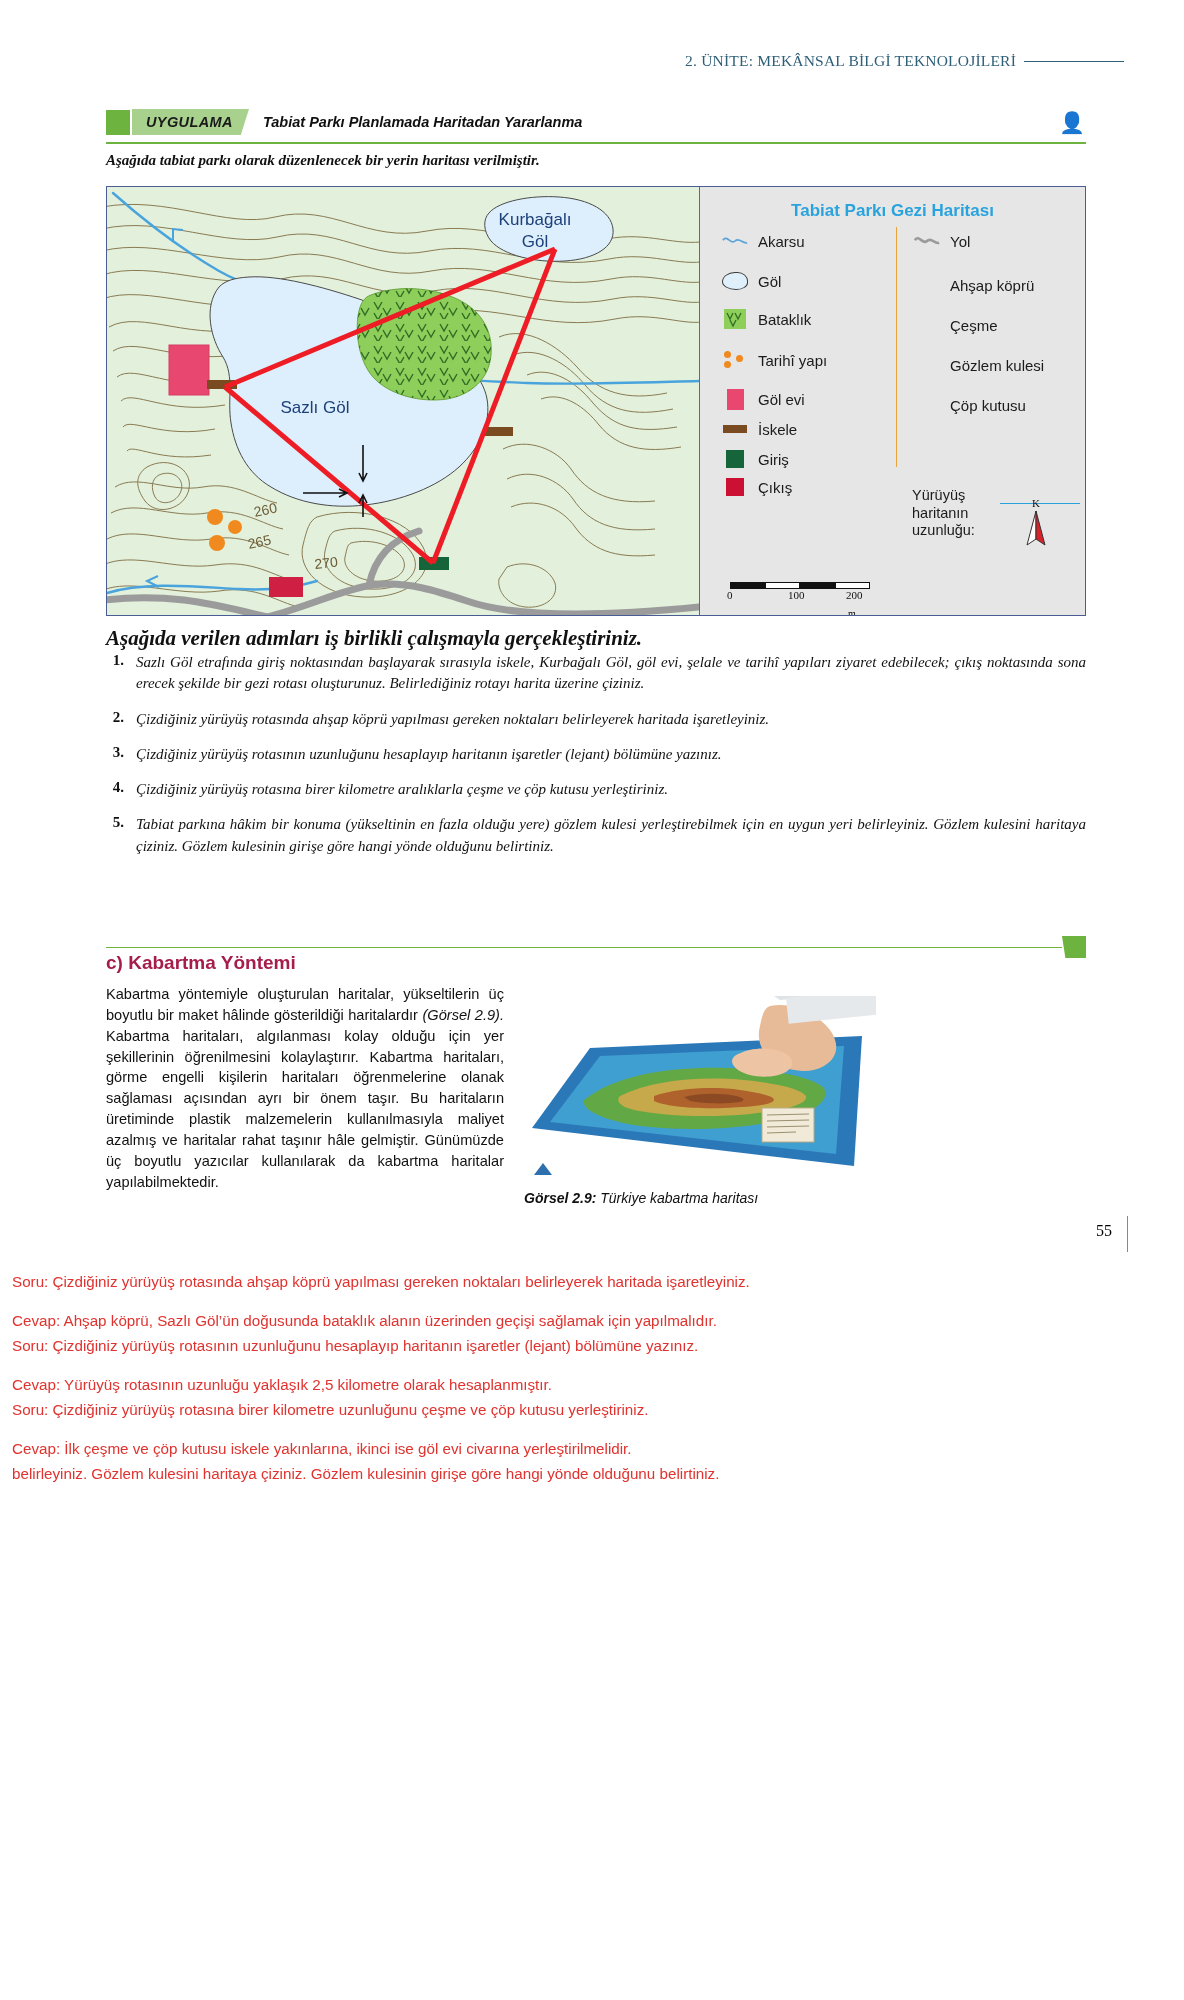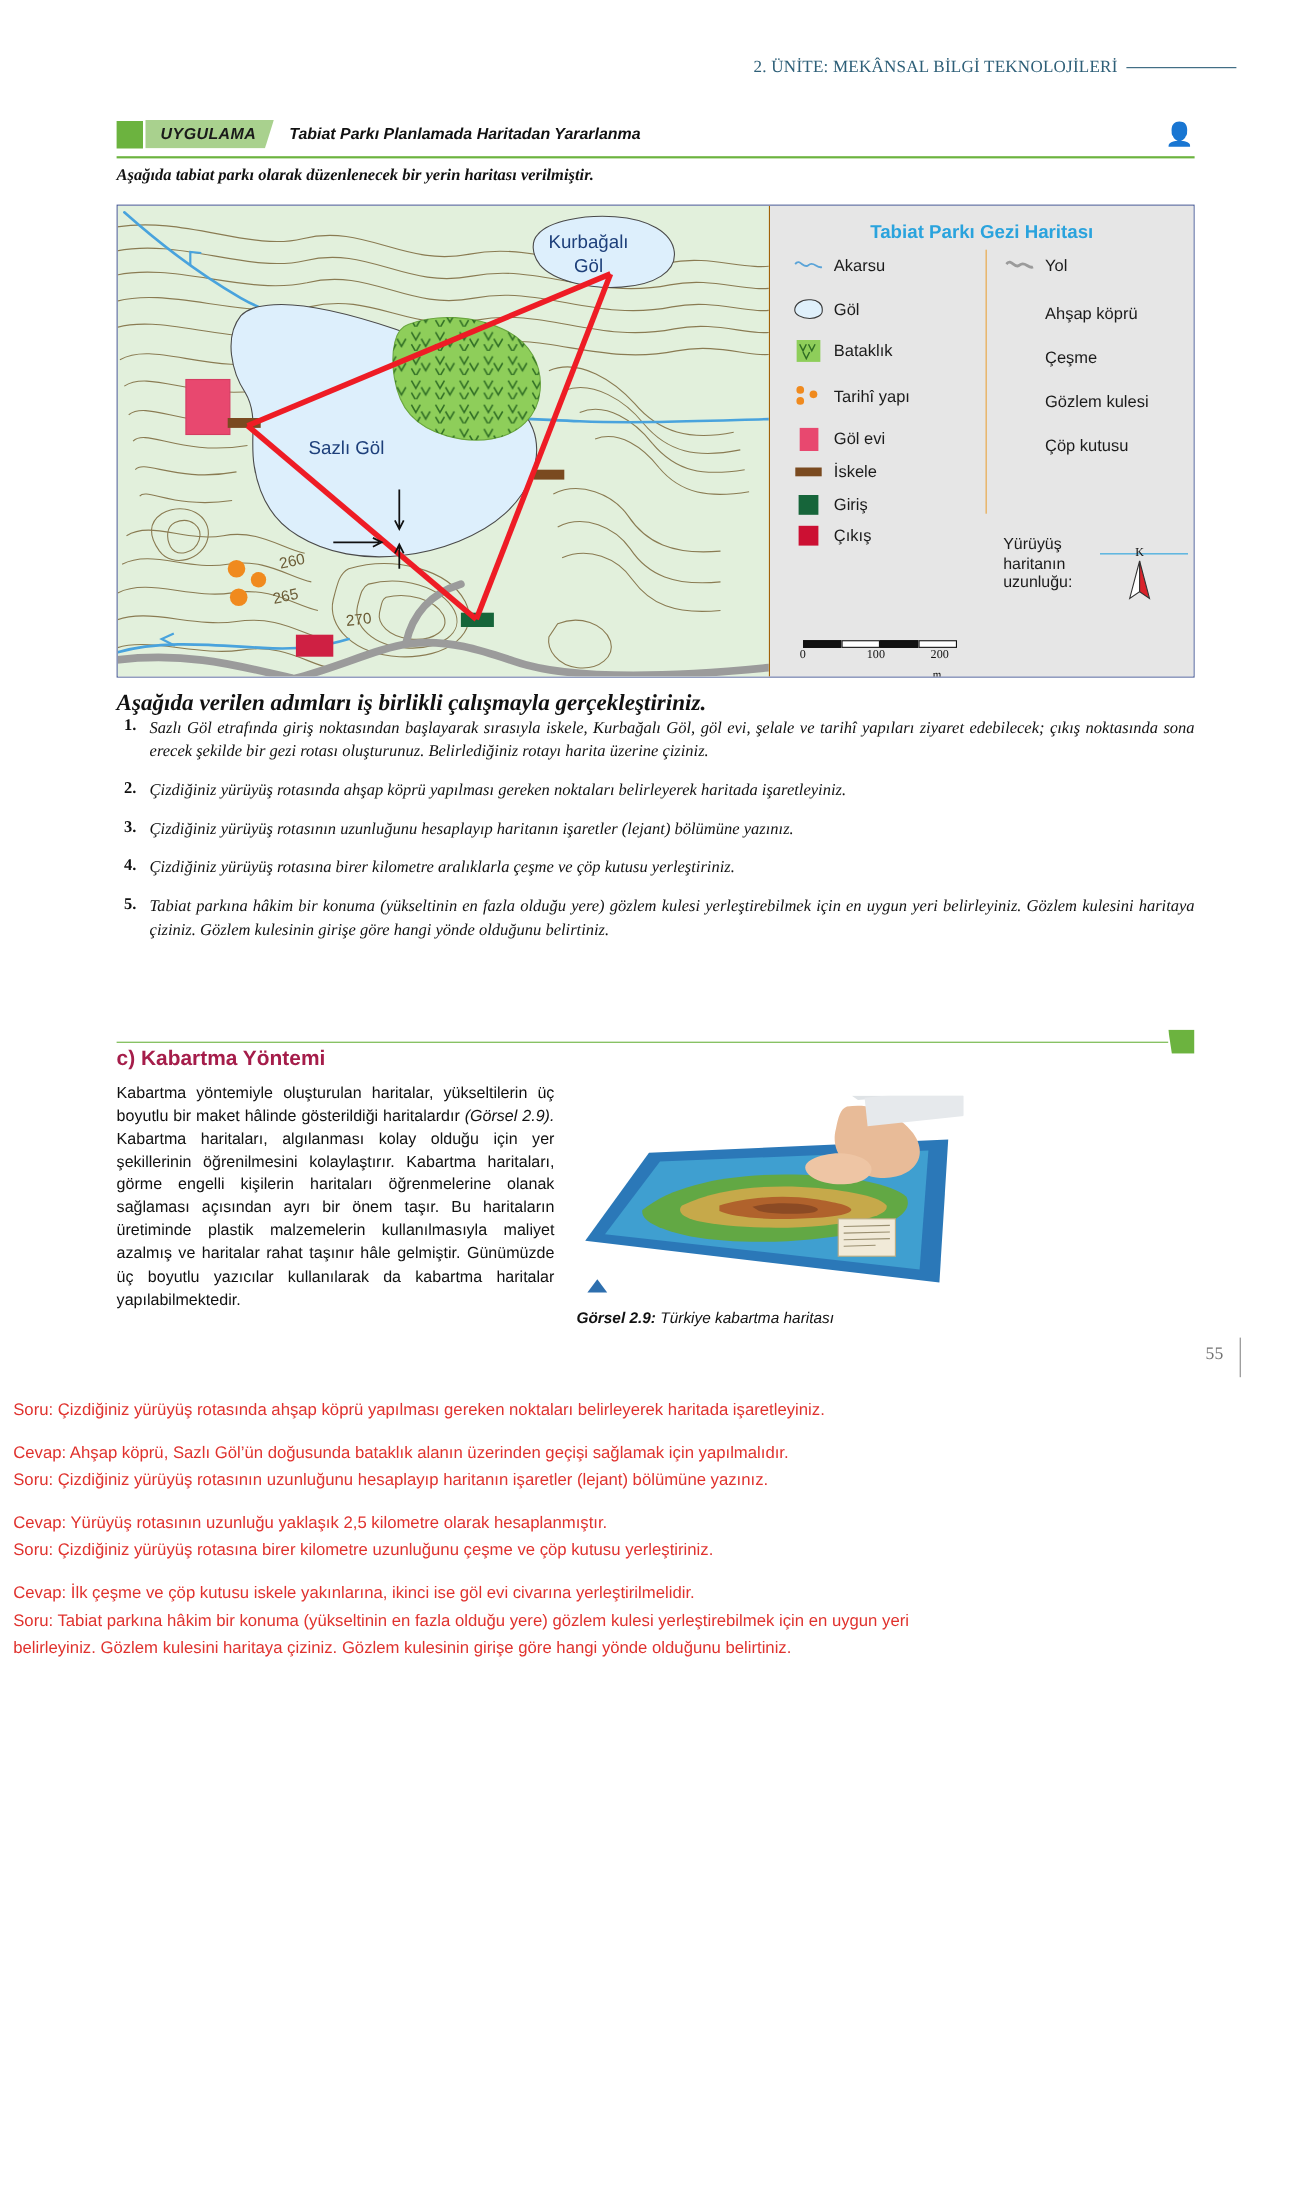--- a/index.html
+++ b/index.html
@@ -136,21 +136,21 @@
   .photo-cap {
     position:absolute; left:524px; top:1190px; width:400px;
     font-size:14px; color:#111; font-style:italic;
   }
   .photo-cap b { font-weight:bold; font-style:italic; }
   .tri { position:absolute; left:534px; top:1163px; width:0;height:0;
          border-left:9px solid transparent;border-right:9px solid transparent;
          border-bottom:12px solid #2e6fae; }
 
   .pageno {
-    position:absolute; right:72px; top:1222px; font-size:16px; color:#737373;
+    position:absolute; right:72px; top:1222px; font-size:16px; color:#000000;
     font-family:"Liberation Serif", serif;
   }
   .pageno-rule { position:absolute; right:56px; top:1216px; width:1px; height:36px; background:#888; }
 
   
   .qa { position:absolute; left:12px; top:1272px; width:1160px; color:#e0322e; font-size:15.2px; }
   .qa p { margin:0 0 4px 0; line-height:1.38; }
   .qa .gap { height:14px; }
 </style>
 </head>
@@ -496,17 +496,16 @@
 <div class="qa">
   <p>Soru: Çizdiğiniz yürüyüş rotasında ahşap köprü yapılması gereken noktaları belirleyerek haritada işaretleyiniz.</p>
   <div class="gap"></div>
   <p>Cevap: Ahşap köprü, Sazlı Göl’ün doğusunda bataklık alanın üzerinden geçişi sağlamak için yapılmalıdır.</p>
   <p>Soru: Çizdiğiniz yürüyüş rotasının uzunluğunu hesaplayıp haritanın işaretler (lejant) bölümüne yazınız.</p>
   <div class="gap"></div>
   <p>Cevap: Yürüyüş rotasının uzunluğu yaklaşık 2,5 kilometre olarak hesaplanmıştır.</p>
   <p>Soru: Çizdiğiniz yürüyüş rotasına birer kilometre uzunluğunu çeşme ve çöp kutusu yerleştiriniz.</p>
   <div class="gap"></div>
   <p>Cevap: İlk çeşme ve çöp kutusu iskele yakınlarına, ikinci ise göl evi civarına yerleştirilmelidir.</p>
-  <p>Soru: Tabiat parkına hâkim bir konuma (yükseltinin en fazla olduğu yere) gözlem kulesi yerleştirebilmek için en uygun yeri</p>
   <p>belirleyiniz. Gözlem kulesini haritaya çiziniz. Gözlem kulesinin girişe göre hangi yönde olduğunu belirtiniz.</p>
   <div class="gap"></div>
   <p></p>
 </div>
 
 </body></html>

